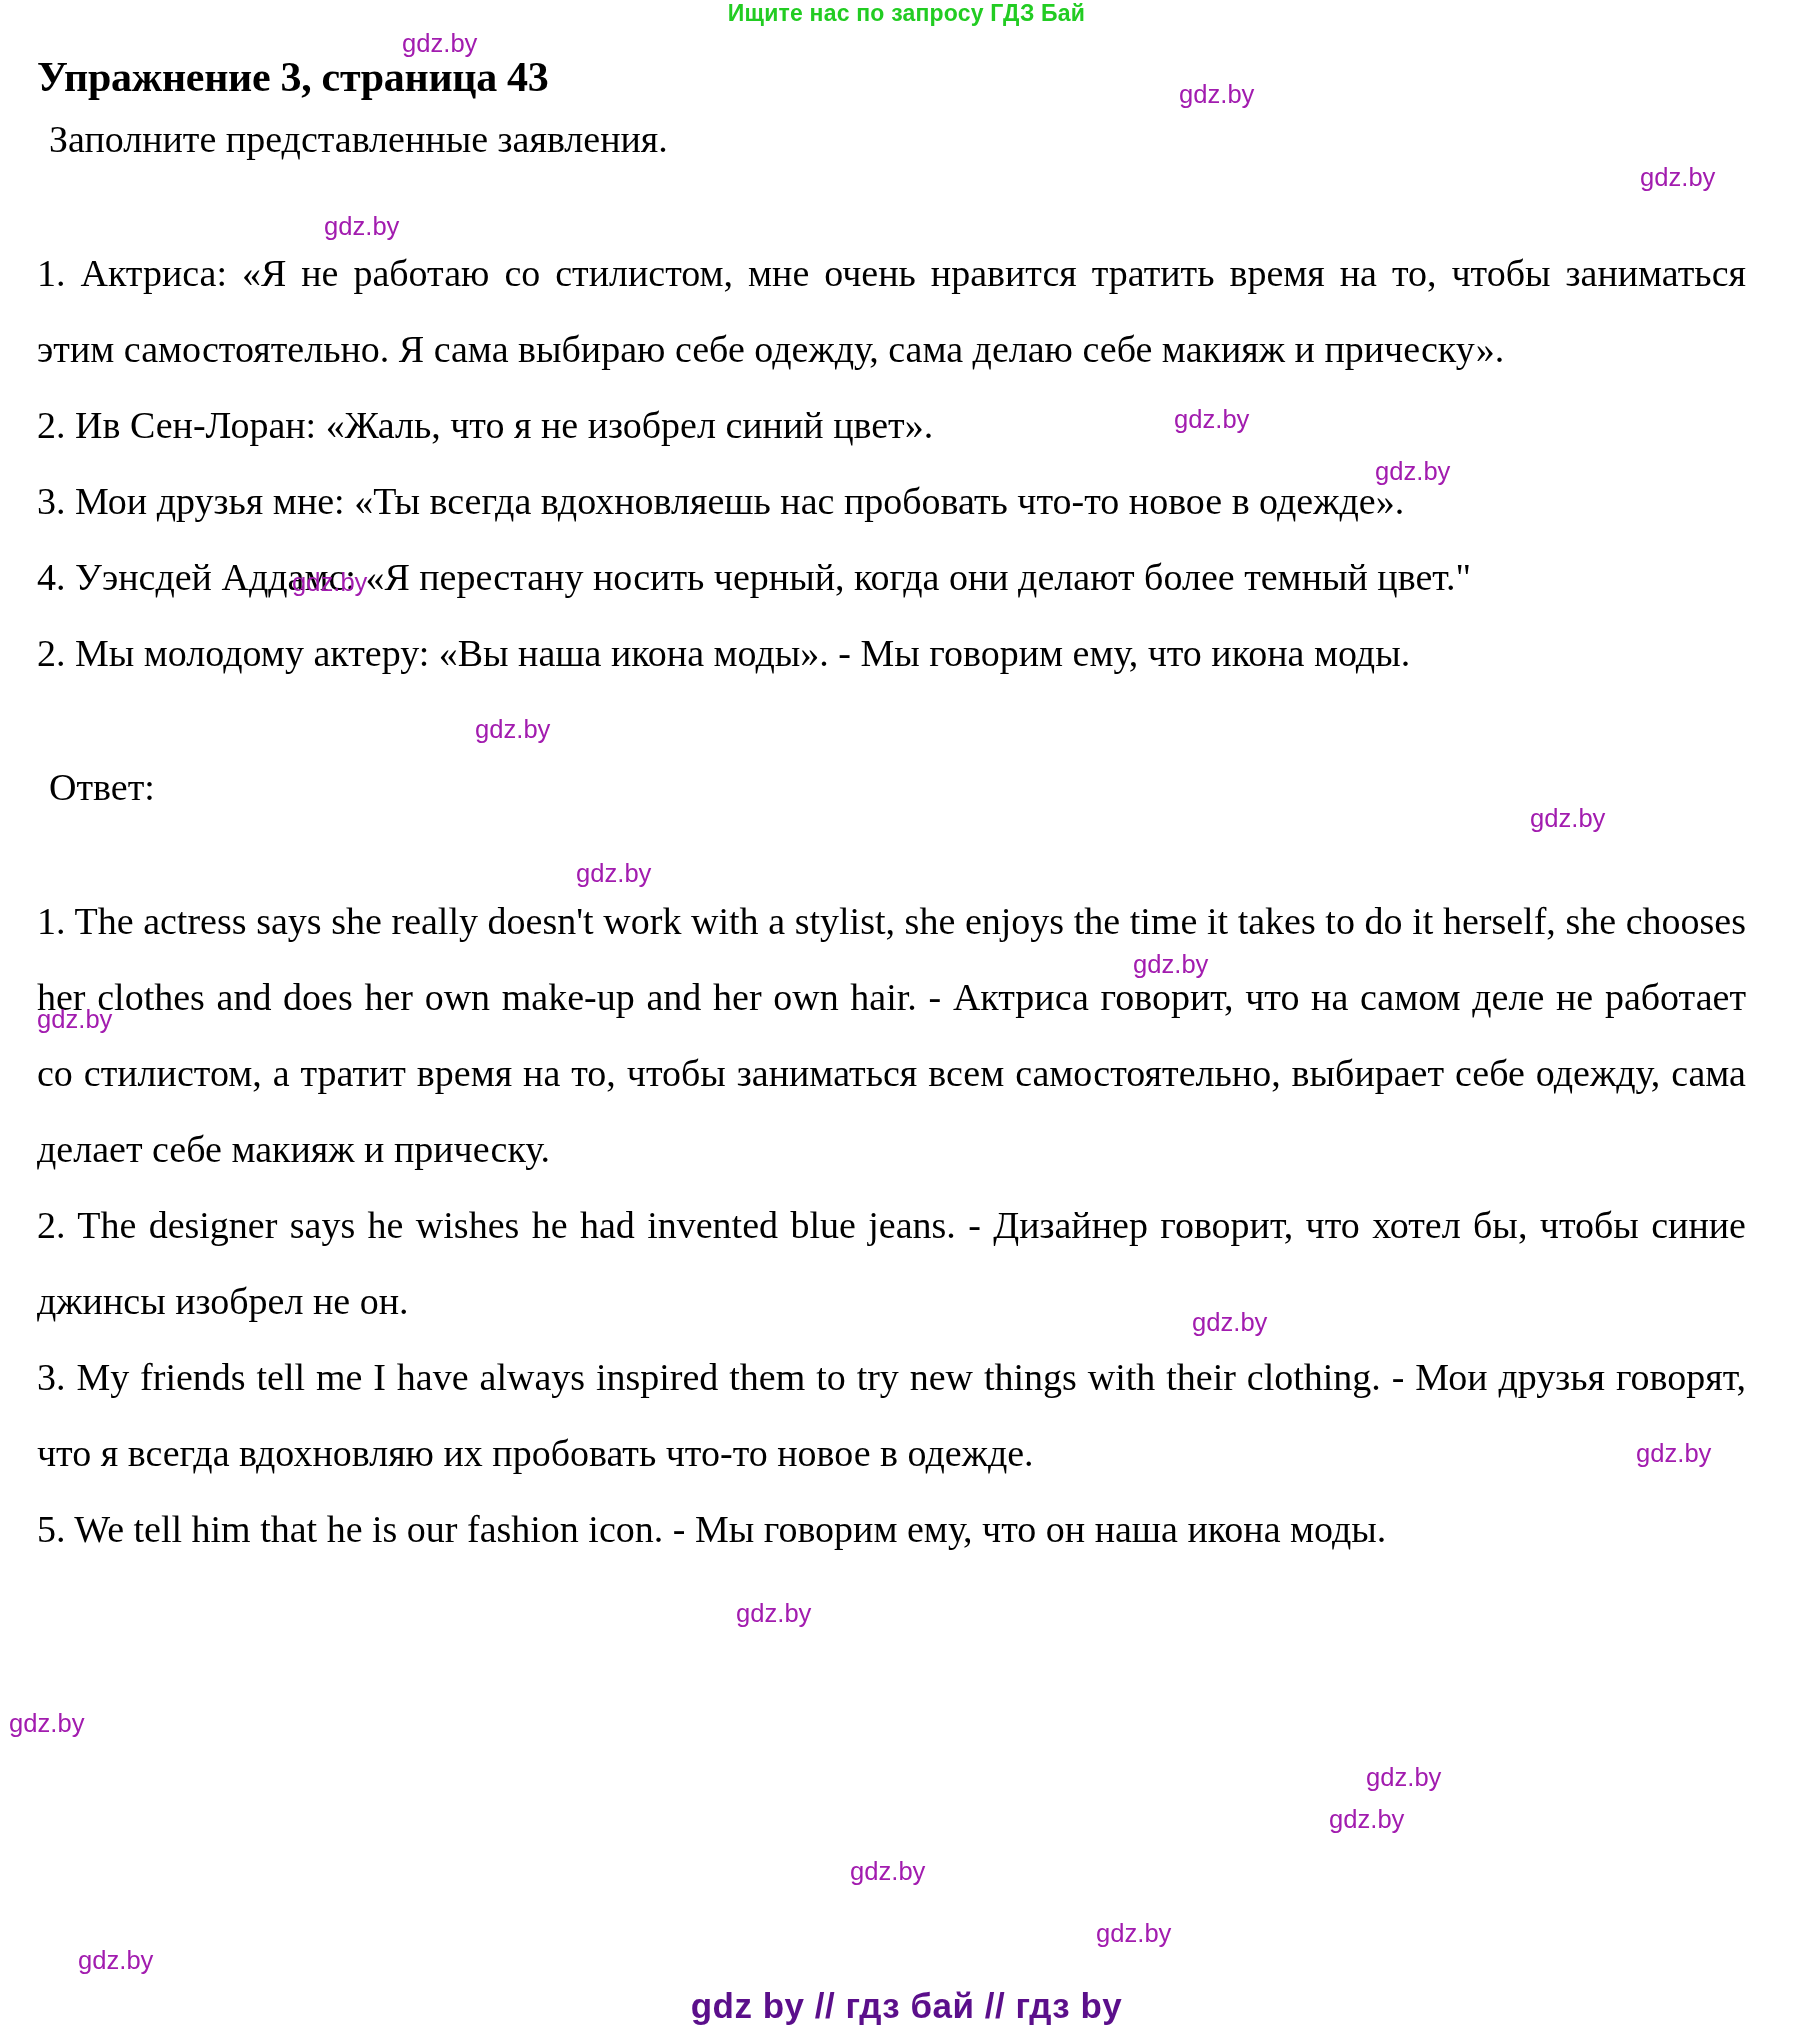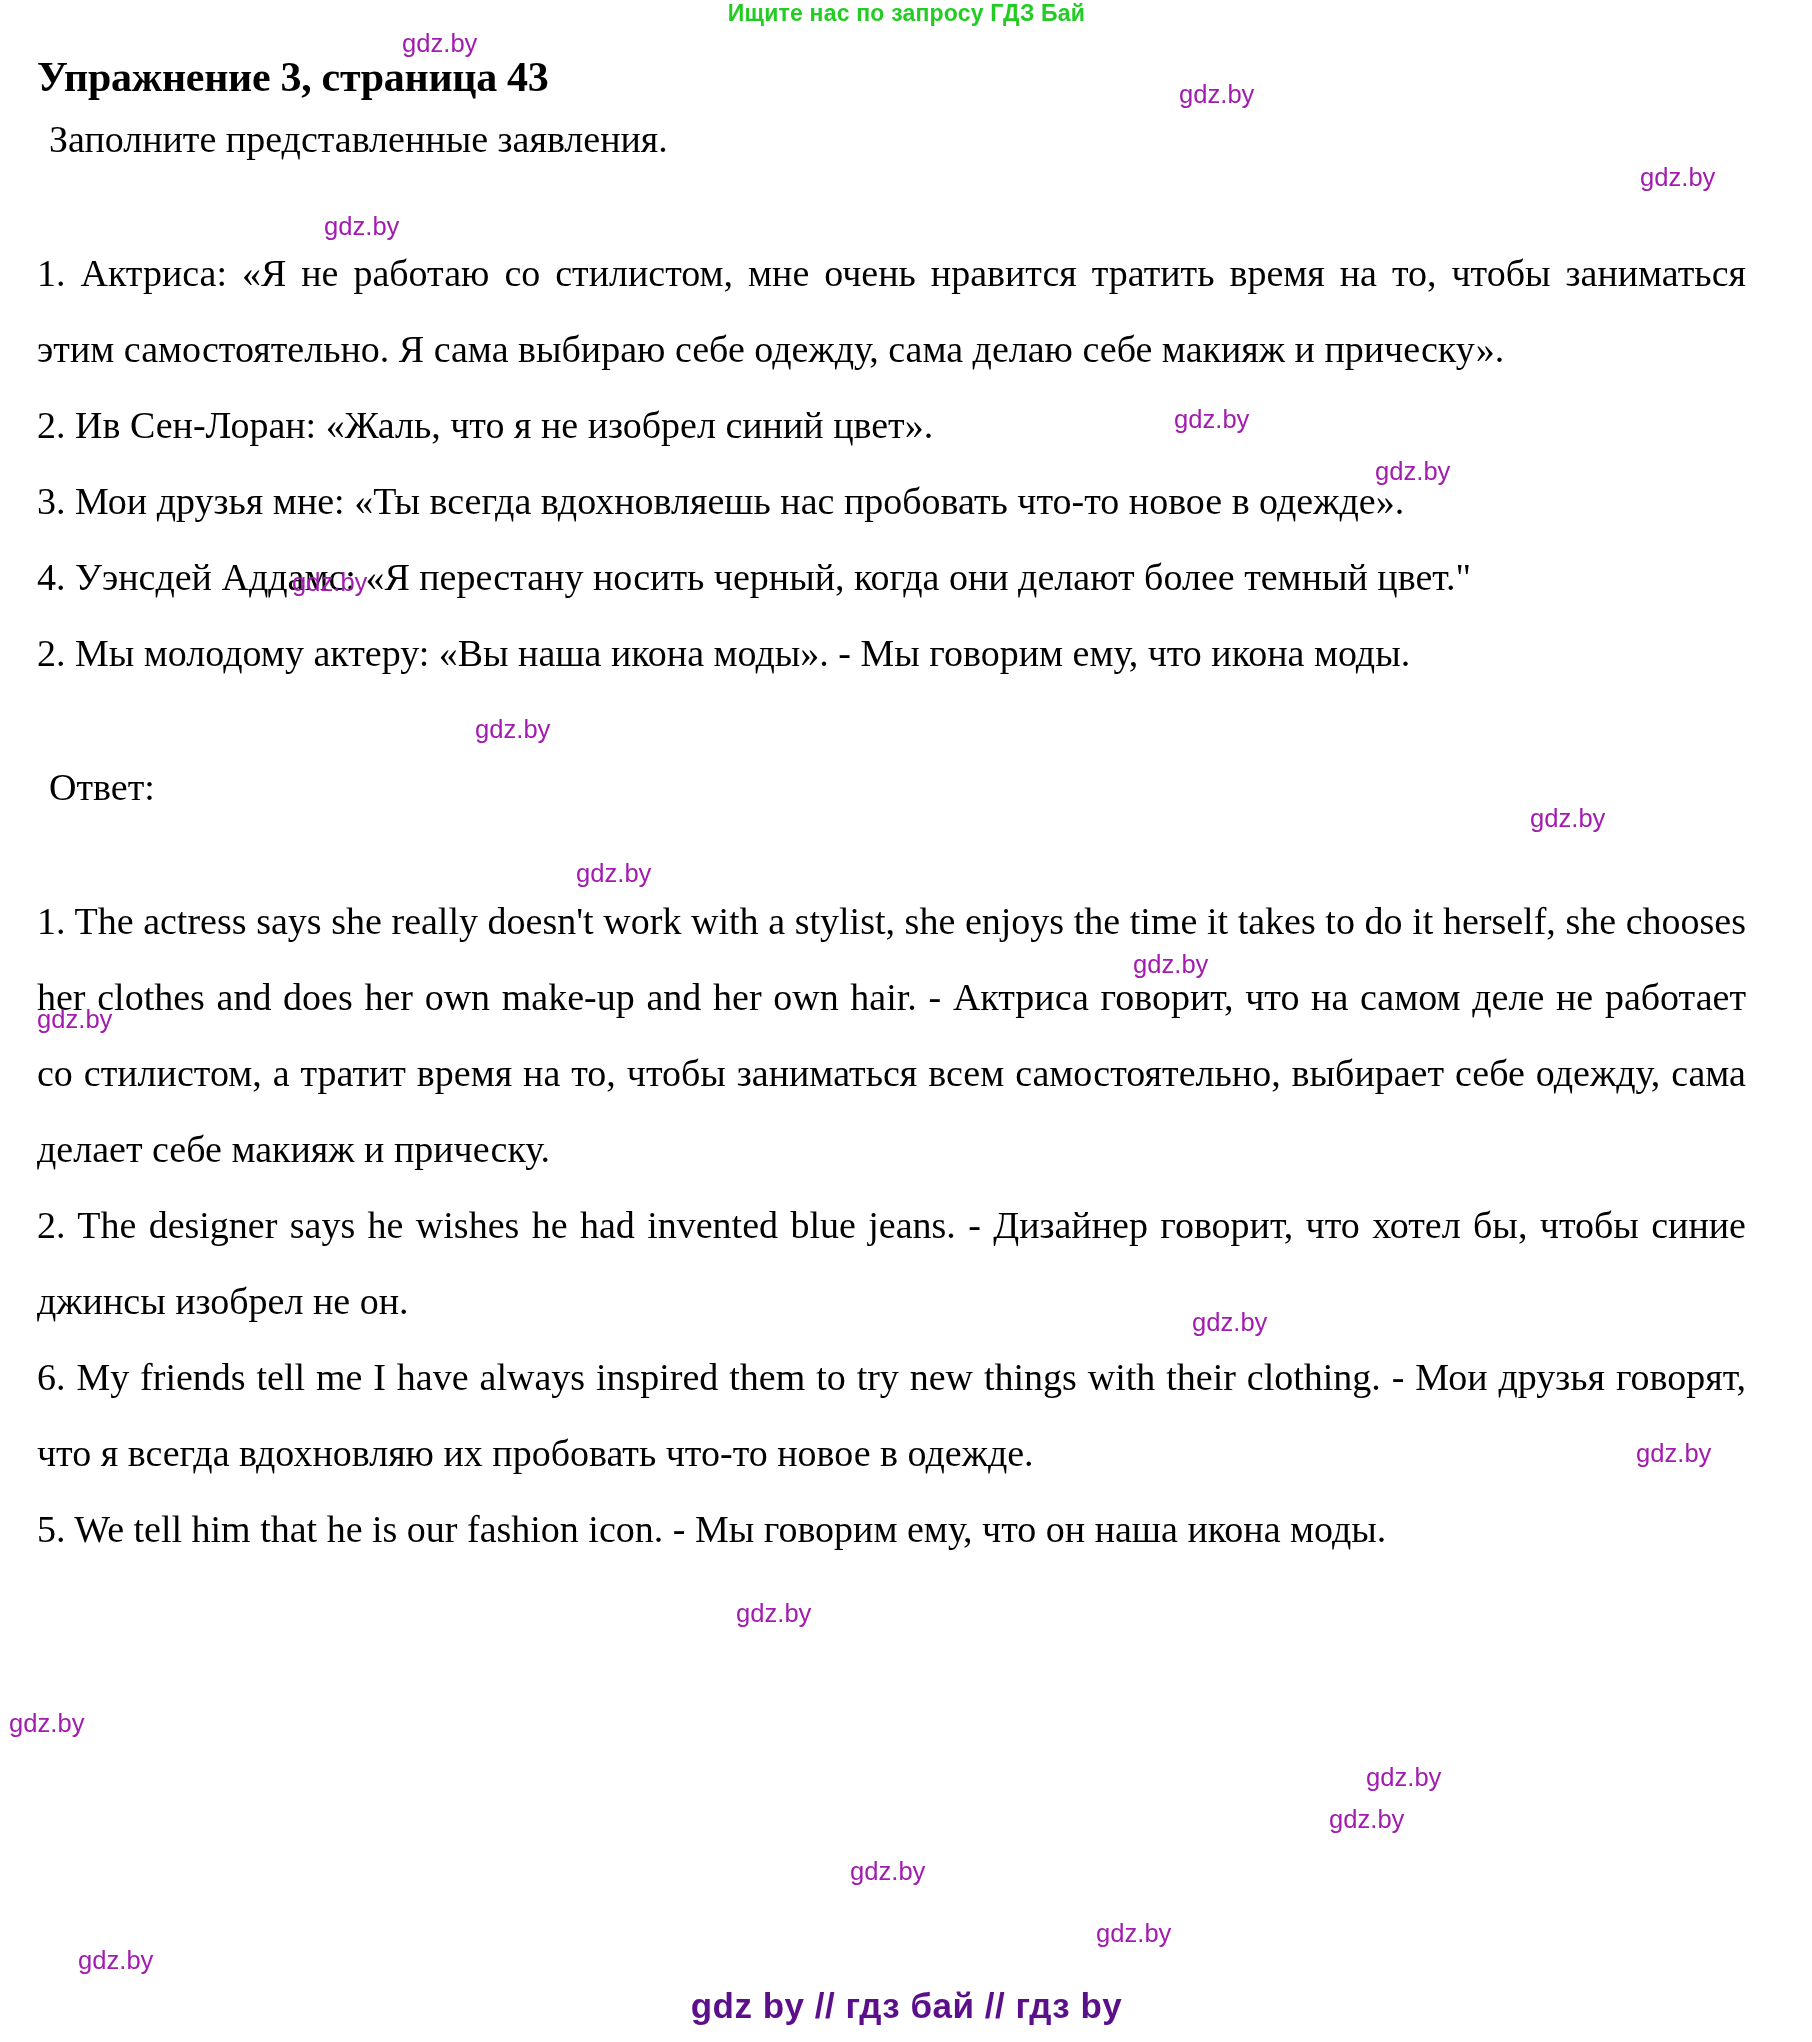--- a/index.html
+++ b/index.html
@@ -139,21 +139,21 @@
 
     <div class="gap-lg"></div>
 
     <p class="answer-label">Ответ:</p>
 
     <div class="gap-lg"></div>
 
     <ul class="a-list">
       <li class="para">1. The actress says she really doesn't work with a stylist, she enjoys the time it takes to do it herself, she chooses her clothes and does her own make-up and her own hair. - Актриса говорит, что на самом деле не работает со стилистом, а тратит время на то, чтобы заниматься всем самостоятельно, выбирает себе одежду, сама делает себе макияж и прическу.</li>
       <li class="para">2. The designer says he wishes he had invented blue jeans. - Дизайнер говорит, что хотел бы, чтобы синие джинсы изобрел не он.</li>
-      <li class="para">6. My friends tell me I have always inspired them to try new things with their clothing. - Мои друзья говорят, что я всегда вдохновляю их пробовать что-то новое в одежде.</li>
+      <li class="para">3. My friends tell me I have always inspired them to try new things with their clothing. - Мои друзья говорят, что я всегда вдохновляю их пробовать что-то новое в одежде.</li>
       <li class="para">5. We tell him that he is our fashion icon. - Мы говорим ему, что он наша икона моды.</li>
     </ul>
 
   </div>
 
   <div id="watermark-layer">
       <span class="wm" style="left: 402px; top: 29px; font-size: 25.6px;">gdz.by</span>
       <span class="wm" style="left: 1179px; top: 80px; font-size: 25.6px;">gdz.by</span>
       <span class="wm" style="left: 1640px; top: 163px; font-size: 25.6px;">gdz.by</span>
       <span class="wm" style="left: 324px; top: 212px; font-size: 25.6px;">gdz.by</span>

